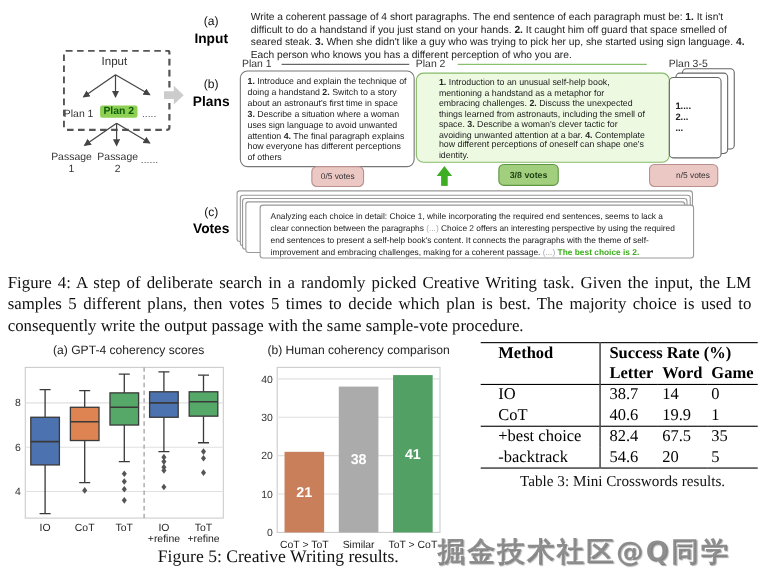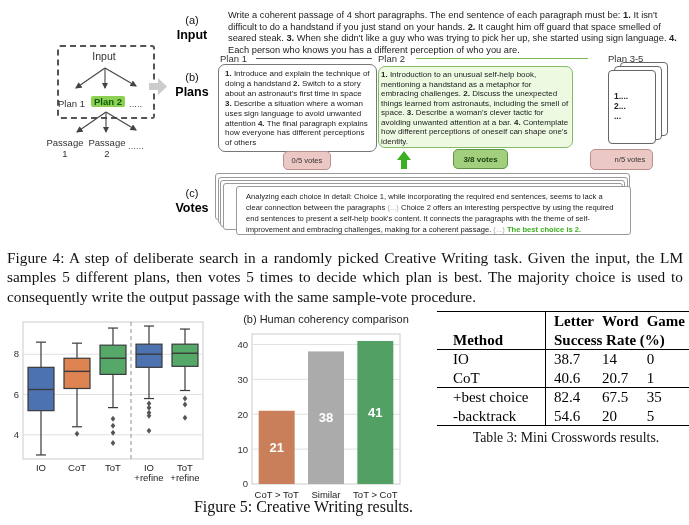--- a/index.html
+++ b/index.html
@@ -10,21 +10,21 @@
   .fig-label{width:58px;text-align:center;line-height:1.25;}
   .fig-label .tag{font-size:11px;color:#111;}
   .fig-label .nm{font-size:12.5px;font-weight:bold;color:#000;}
   .tree-text{font-size:9.5px;color:#333;}
   .dashedbox{border:2px dashed #555;border-radius:3px;}
   .plan2chip{background:#8ed052;color:#0b5c0b;font-weight:bold;padding:0 3px;border-radius:2px;}
   .inputtext{font-size:9.3px;line-height:11.6px;color:#222;width:460px;}
   .planlabel{font-size:9.5px;color:#333;}
   .planbox{background:#fff;border:1.3px solid #777;border-radius:7px;padding:4px 6px;
            font-size:8px;line-height:9.9px;color:#222;}
-  .planbox.green{background:#eef9e2;border-color:#85ba68;line-height:9.5px;padding:3px 2px;}
+  .planbox.green{background:#eef9e2;border-color:#85ba68;line-height:9.5px;padding:3px 20px;}
   .connector{height:1.4px;background:#555;}
   .connector.green{background:#7cb85a;}
   .badge{border-radius:5px;text-align:center;font-size:7.6px;color:#333;
          display:flex;align-items:center;justify-content:center;}
   .badge.pink{background:#ecc8c5;border:1.4px solid #b98f8f;}
   .badge.green{background:#a2cf7e;border:1.4px solid #5d9641;font-weight:bold;font-size:8px;color:#1d3d12;}
   .stackcard{position:absolute;background:#fff;border:1.2px solid #666;border-radius:4px;}
   .plan35txt{font-size:8.5px;font-weight:bold;line-height:10px;color:#222;}
   .votesheet{position:absolute;background:#fff;border:1px solid #999;border-radius:3px;}
   .votestext{font-size:7.6px;line-height:11px;color:#222;padding:4px 9px;}
@@ -141,20 +141,21 @@
     <div class="votesheet" style="left:220px;top:180px;width:403px;height:45px;"></div>
     <div class="votesheet" style="left:222.5px;top:183px;width:398px;height:45px;"></div>
     <div class="votesheet" style="left:236px;top:186px;width:393px;height:47px;">
       <div id="votes-text" class="votestext">Analyzing each choice in detail:  Choice 1, while incorporating the required end sentences, seems to lack a clear connection between the paragraphs <span class="dim">(...)</span> Choice 2 offers an interesting perspective by using the required end sentences to present a self-help book's content. It connects the paragraphs with the theme of self-improvement and embracing challenges, making for a coherent passage. <span class="dim">(...)</span> <span class="best">The best choice is 2.</span></div>
     </div>
   </div>
 
   <div id="fig4-caption" class="abs serifcap" style="left:7px;top:248px;">Figure 4: A step of deliberate search in a randomly picked Creative Writing task. Given the input, the LM samples 5 different plans, then votes 5 times to decide which plan is best. The majority choice is used to consequently write the output passage with the same sample-vote procedure.</div>
 
   <div class="abs" style="left:8px;top:313px;width:218px;height:200px;">
+    <div class="charttitle">(a) GPT-4 coherency scores</div>
     <svg id="boxplot-svg" width="218" height="182" style="display:block;margin-top:1px;">
         <rect x="15" y="8" width="180" height="137" fill="#ffffff" stroke="#cccccc" stroke-width="1"></rect>
         <line x1="15" y1="120.8235294117647" x2="195" y2="120.8235294117647" stroke="#e0e0e0" stroke-width="1"></line>
         <text x="11" y="124.0235294117647" text-anchor="end" font-size="9.5" fill="#333">4</text>
         <line x1="15" y1="80.52941176470587" x2="195" y2="80.52941176470587" stroke="#e0e0e0" stroke-width="1"></line>
         <text x="11" y="83.72941176470587" text-anchor="end" font-size="9.5" fill="#333">6</text>
         <line x1="15" y1="40.235294117647044" x2="195" y2="40.235294117647044" stroke="#e0e0e0" stroke-width="1"></line>
         <text x="11" y="43.43529411764705" text-anchor="end" font-size="9.5" fill="#333">8</text>
         <line x1="123" y1="8" x2="123" y2="145" stroke="#9a9a9a" stroke-width="1.1" stroke-dasharray="4,3"></line>
         <line x1="33" y1="140.97058823529412" x2="33" y2="96.64705882352939" stroke="#3a3a3a" stroke-width="1.2"></line>
@@ -232,41 +233,41 @@
         <rect x="129.33333333333334" y="14.976744186046517" width="36" height="143.02325581395348" fill="#53a065"></rect>
         <text x="147.33333333333334" y="90.98837209302326" text-anchor="middle" font-size="13" font-weight="bold" fill="#ffffff">41</text>
         <text x="147.33333333333334" y="172" text-anchor="middle" font-size="9.5" fill="#222">ToT &gt; CoT</text>
       </svg>
   </div>
 
   <div class="abs" style="left:437px;top:311px;">
     <table id="t3">
       <thead>
         <tr>
+          <th class="b mcol">Method</th>
+          <th class="b vline" colspan="3">Success Rate (%)</th>
+        </tr>
+        <tr>
           <th class="mcol"></th>
           <th class="b vline">Letter</th>
           <th class="b">Word</th>
           <th class="b">Game</th>
         </tr>
-        <tr>
-          <th class="b mcol">Method</th>
-          <th class="b vline" colspan="3">Success Rate (%)</th>
-        </tr>
       </thead>
       <tbody id="t3-body1" class="mid">
           <tr>
             <td class="mcol">IO</td>
             <td class="vline">38.7</td>
             <td>14</td>
             <td>0</td>
           </tr>
           <tr>
             <td class="mcol">CoT</td>
             <td class="vline">40.6</td>
-            <td>20.7</td>
+            <td>19.9</td>
             <td>1</td>
           </tr>
         </tbody>
       <tbody id="t3-body2">
           <tr>
             <td class="mcol">+best choice</td>
             <td class="vline">82.4</td>
             <td>67.5</td>
             <td>35</td>
           </tr>
@@ -274,16 +275,17 @@
             <td class="mcol">-backtrack</td>
             <td class="vline">54.6</td>
             <td>20</td>
             <td>5</td>
           </tr>
         </tbody>
     </table>
     <div id="t3-caption" class="serifcap" style="margin-top:4px;">Table 3: Mini Crosswords results.</div>
   </div>
 
-  <div id="fig5-caption" class="abs serifcap" style="left:93px;top:498px;text-align:right;">Figure 5: Creative Writing results.</div>
-
+  <div id="fig5-caption" class="abs serifcap" style="left:93px;top:498px;">Figure 5: Creative Writing results.</div>
+
+  <div id="watermark" class="abs" style="left:398px;top:485px;">掘金技术社区@Q同学</div>
 
 </div>
 
 </body></html>

